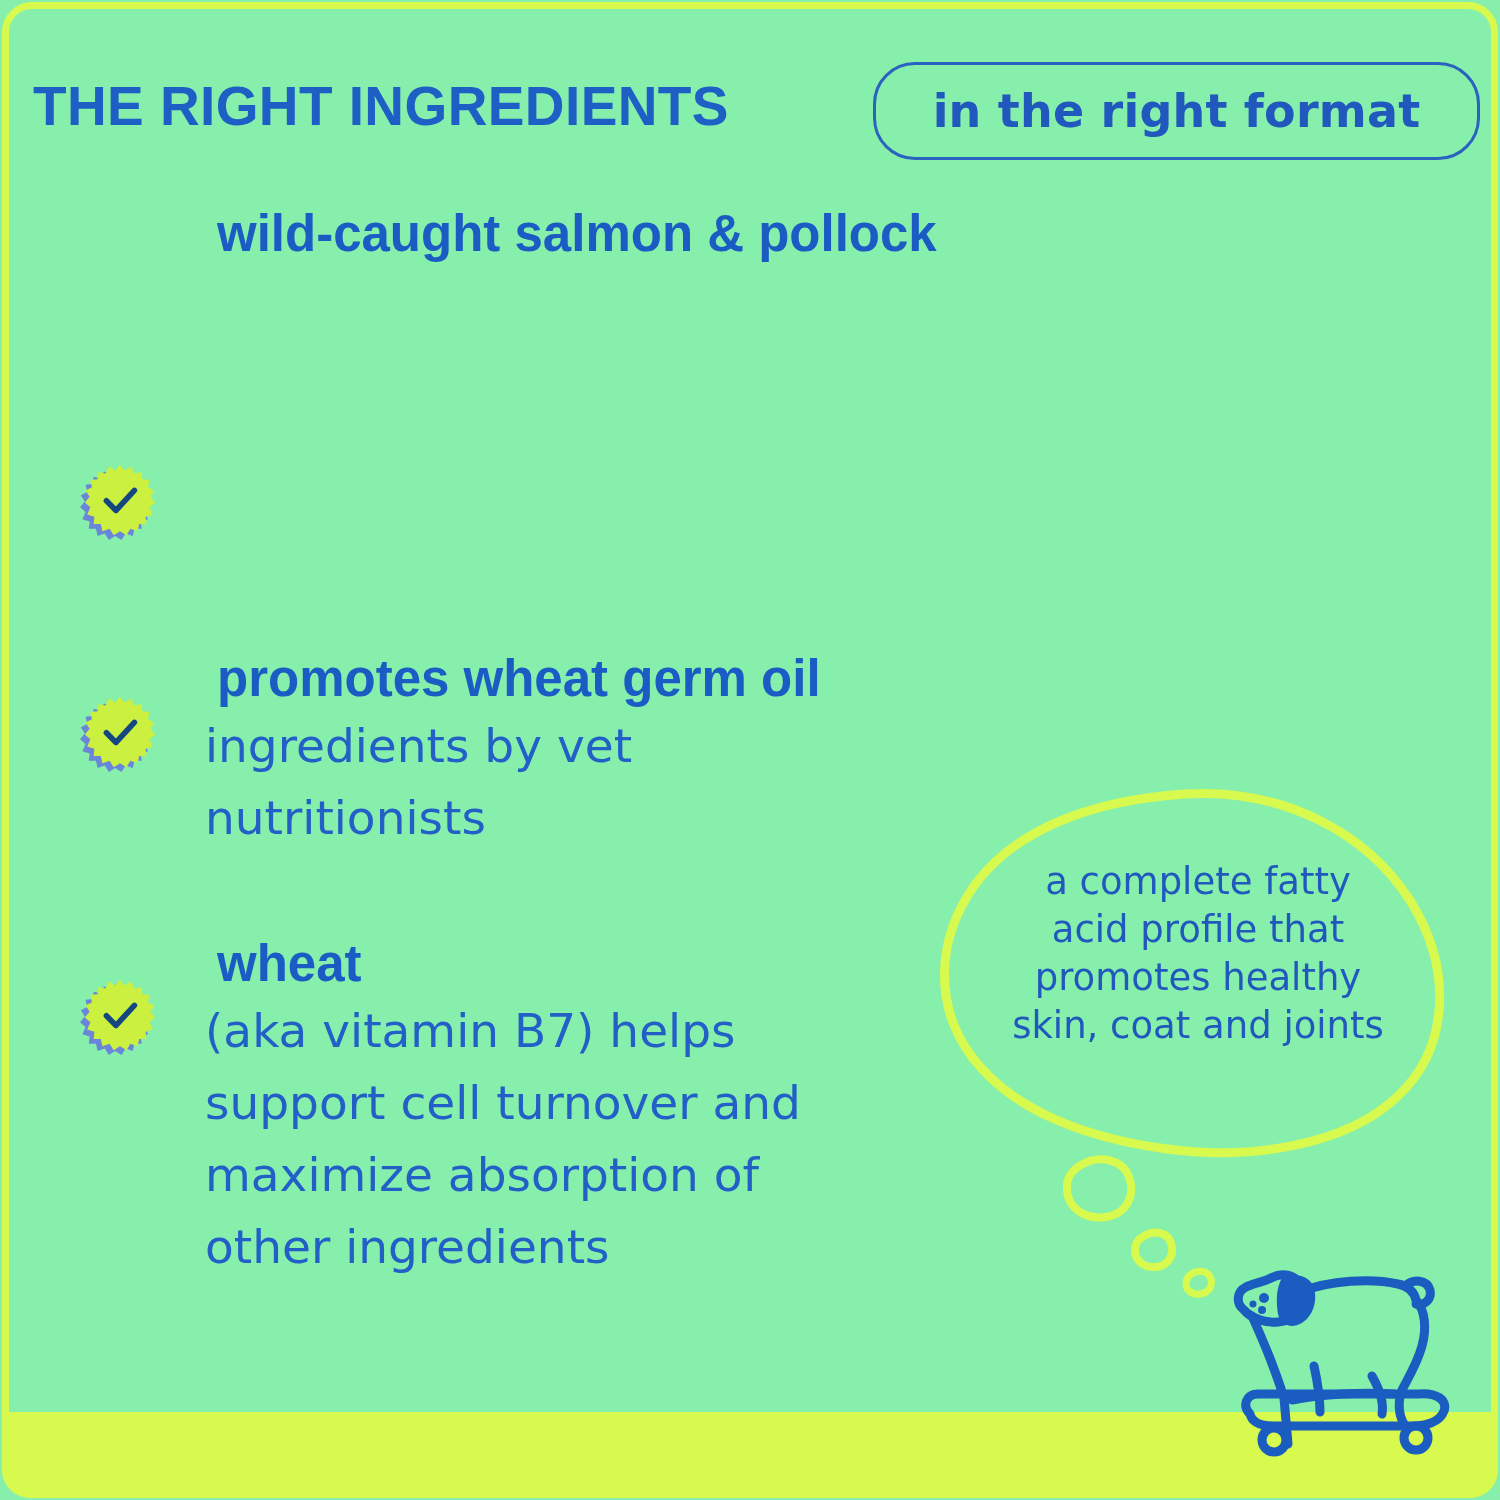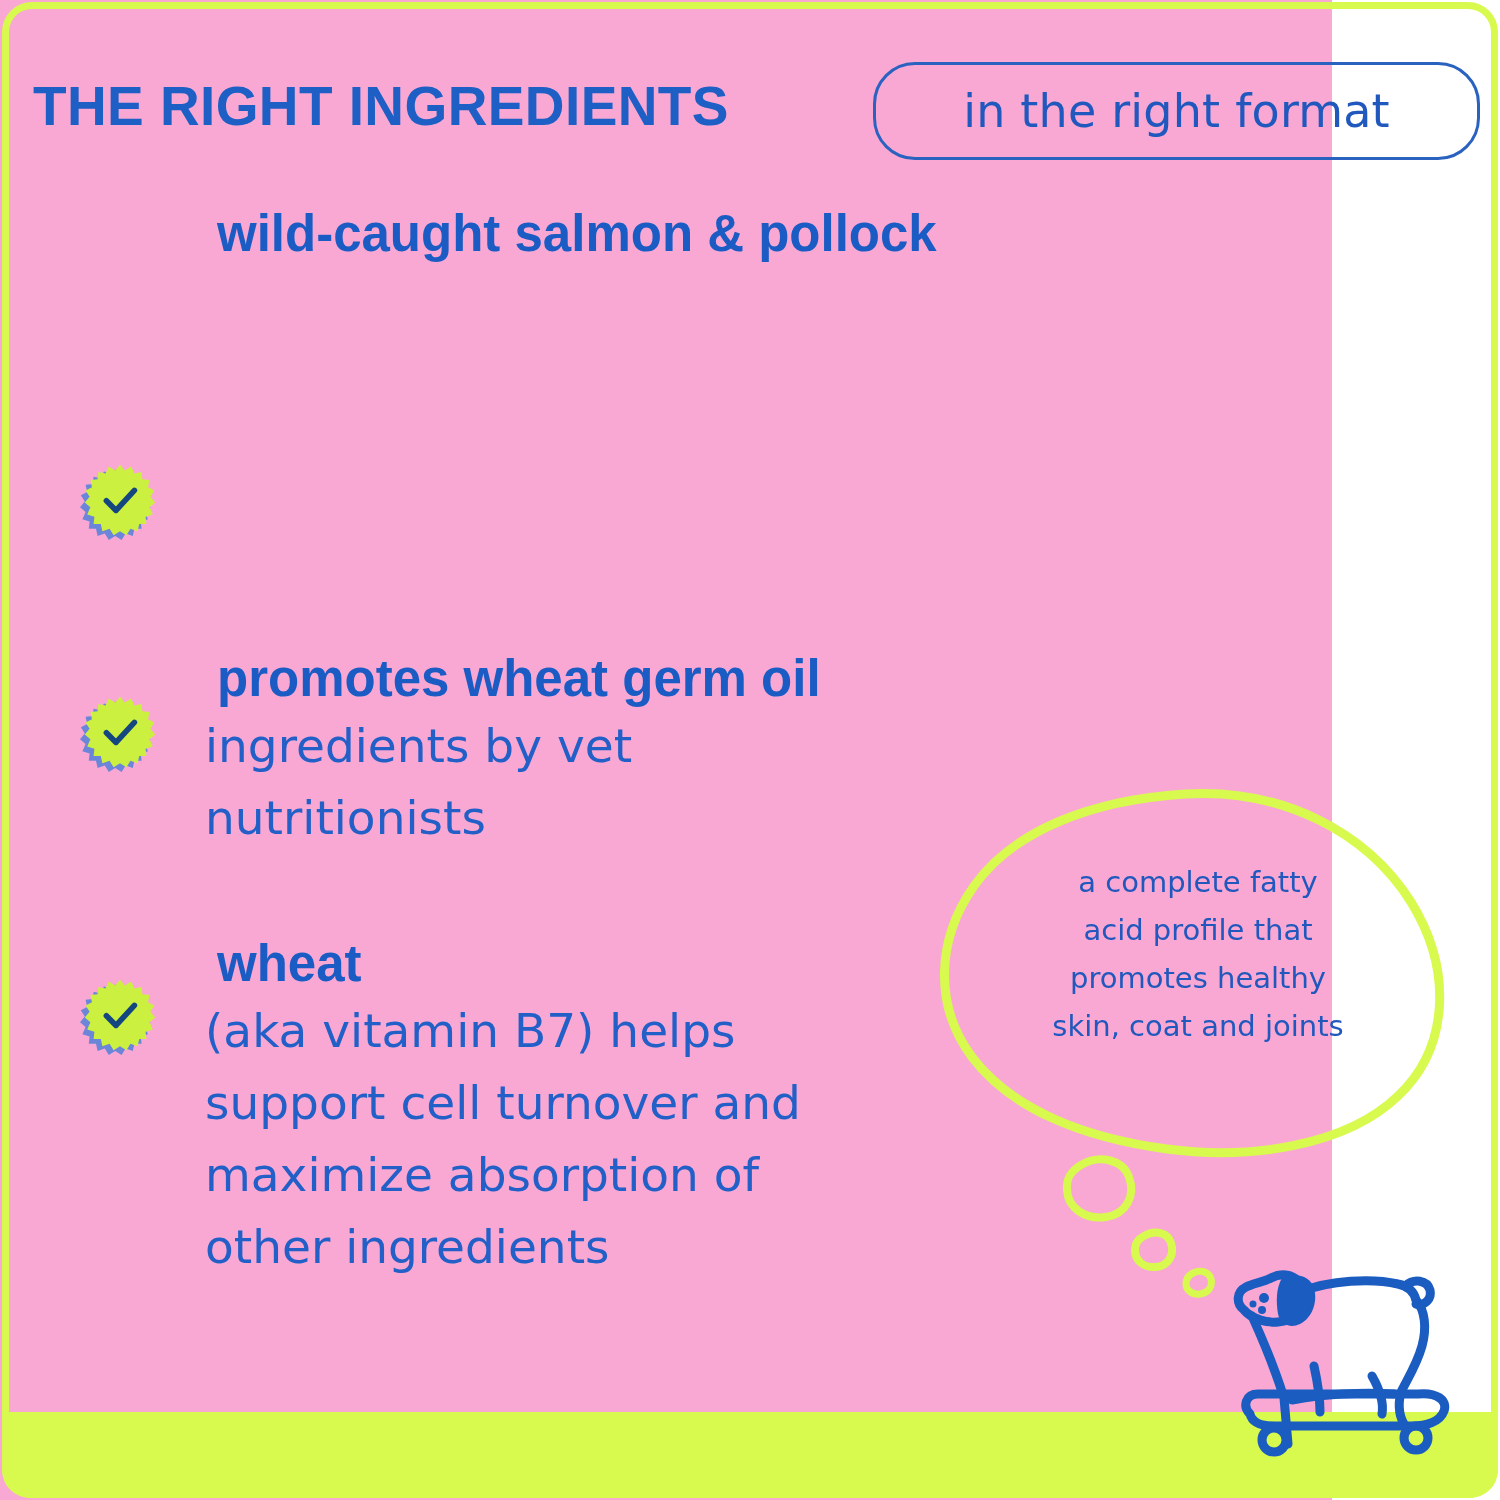--- a/index.html
+++ b/index.html
@@ -1,22 +1,22 @@
 <!DOCTYPE html>
 <html><head>
 <meta charset="utf-8">
 <style>
   html,body{margin:0;padding:0;background:#ffffff;}
   body{width:1500px;height:1500px;font-family:"DejaVu Sans",sans-serif;overflow:hidden;}
 
   #card{
     position:relative;
-    width:1332px;height:1500px;
+    width:1500px;height:1500px;
     box-sizing:border-box;
-    background:#f9a8d4;
+    background:#86efac;
   }
 
   
   #frame{
     position:absolute;left:2px;top:2px;
     width:1496px;height:1496px;
     box-sizing:border-box;
     border:7px solid #d8f94e;
     border-radius:30px;
     pointer-events:none;
@@ -50,21 +50,21 @@
     position:absolute;left:873px;top:2px;
     width:607px;height:98px;
     box-sizing:border-box;
     border:3px solid #2a62bf;
     border-radius:42px;
     display:flex;align-items:center;justify-content:center;
   }
   #format-pill-label{
     font-family:"DejaVu Sans",sans-serif;
     font-size:46px;
-    font-weight:400;
+    font-weight:700;
     color:#2058bd;
     letter-spacing:0.2px;
     white-space:nowrap;
   }
 
   
   .bullet{ position:absolute; z-index:5; }
   .badge{
     position:absolute;
     width:80px;height:80px;
@@ -102,21 +102,21 @@
   #bullet-3 .btext{ left:205px; top:0px; width:1000px; }
 
   
   #thought{
     position:absolute;left:930px;top:780px;width:540px;height:380px;z-index:4;
   }
   #thought-text{
     position:absolute;left:68px;top:78px;width:400px;
     text-align:center;
     font-family:"DejaVu Sans",sans-serif;
-    font-size:29px;
+    font-size:37px;
     line-height:48px;
     color:#2058bd;
     white-space:pre-line;
   }
 
   
   #bubbles{ position:absolute;left:1040px;top:1130px;width:240px;height:180px;z-index:4; }
   #dog{ position:absolute;left:1222px;top:1248px;width:260px;height:210px;z-index:6; }
 </style>
 </head>

